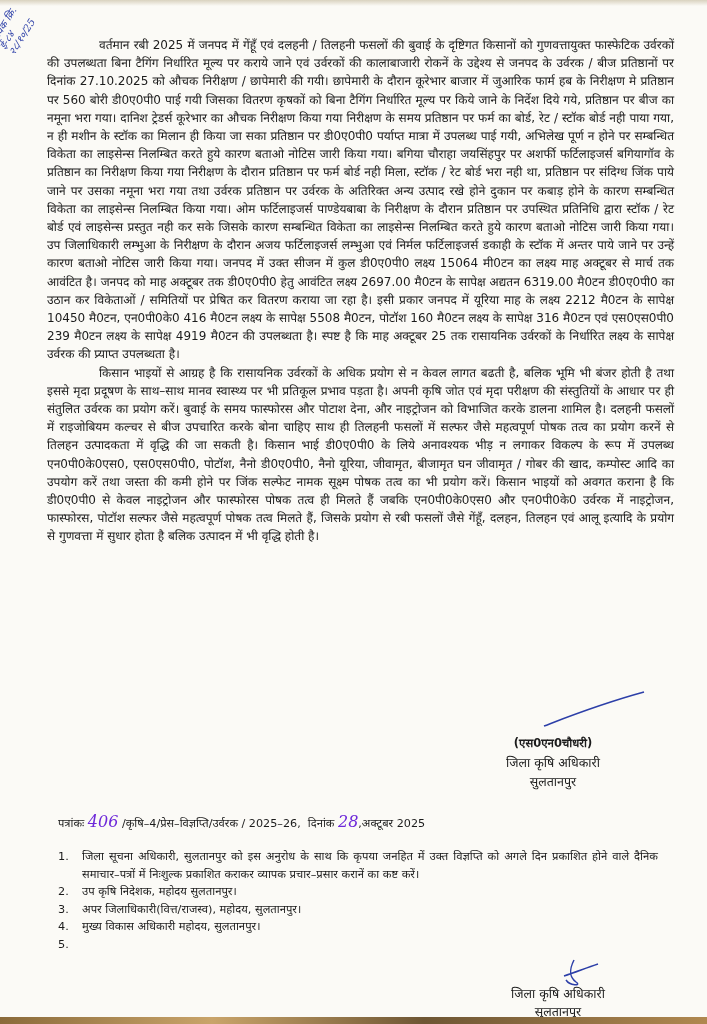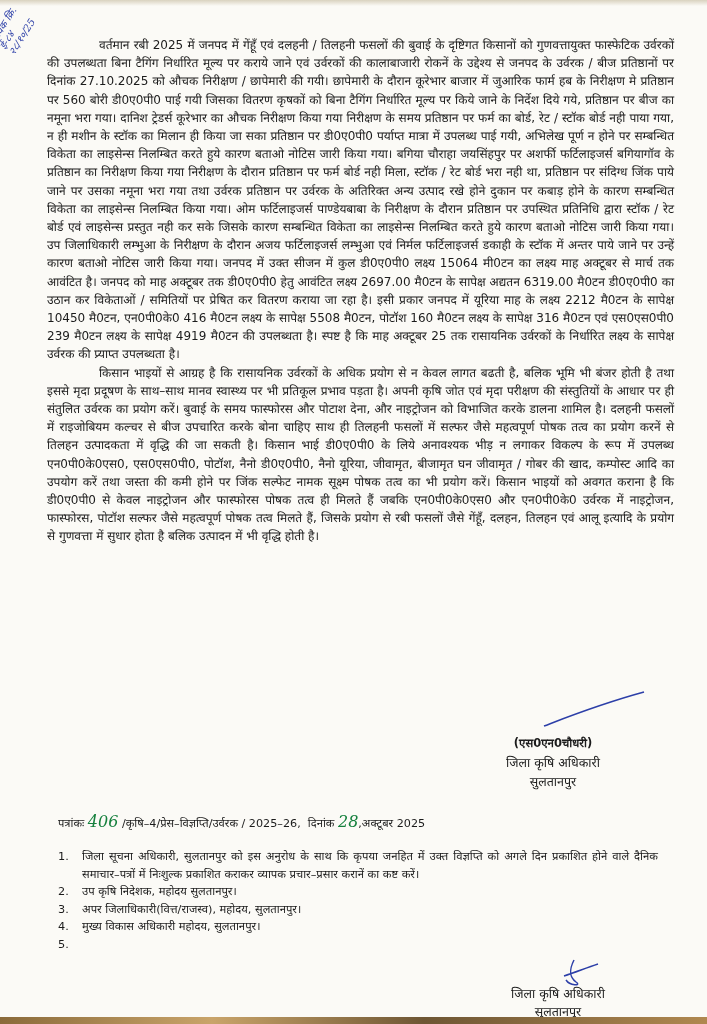--- a/index.html
+++ b/index.html
@@ -40,21 +40,21 @@
   .pen-line { position: absolute; left: 540px; top: 690px; width: 110px; height: 40px; }
   .office-title {
     position: absolute; left: 0; width: 707px; top: 791px; text-align: center;
     font-size: 16px; font-weight: bold; text-decoration: underline;
     text-underline-offset: 3px;
   }
   .ref-line {
     position: absolute; left: 58px; top: 814px; width: 620px;
     font-size: 11.2px; line-height: 16px; white-space: nowrap;
   }
-  .ref-line .hw { color: #15803d; font-family: "DejaVu Serif", serif; font-style: italic; font-size: 16px; }
+  .ref-line .hw { color: #6d28d9; font-family: "DejaVu Serif", serif; font-style: italic; font-size: 16px; }
   .copy-head {
     position: absolute; left: 58px; top: 830px; width: 620px;
     font-size: 11.2px; font-weight: bold; line-height: 16px;
   }
   .copy-list {
     position: absolute; left: 58px; top: 848px; width: 600px; margin: 0; padding: 0;
     list-style: none; font-size: 11.3px; line-height: 17.5px;
   }
   .copy-list li { position: relative; padding-left: 24px; text-align: justify; }
   .copy-list li .num { position: absolute; left: 0; top: 0; }

